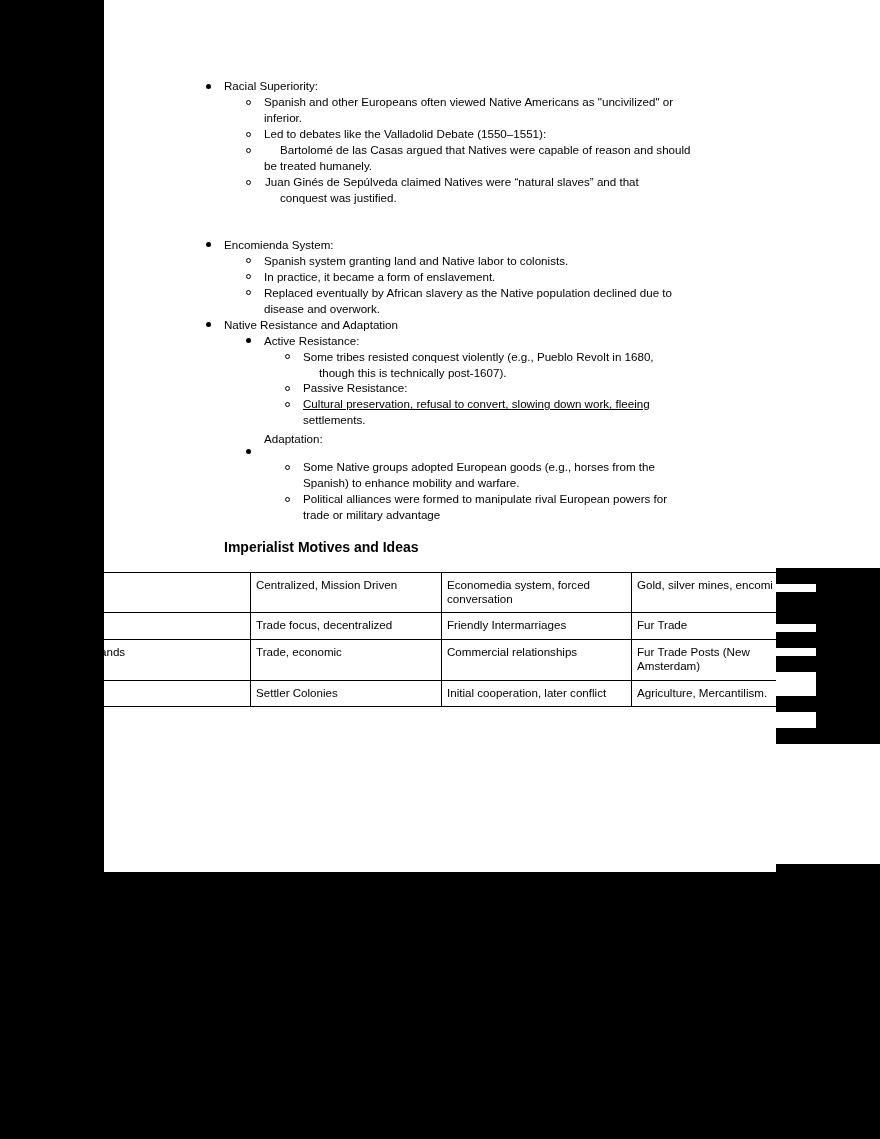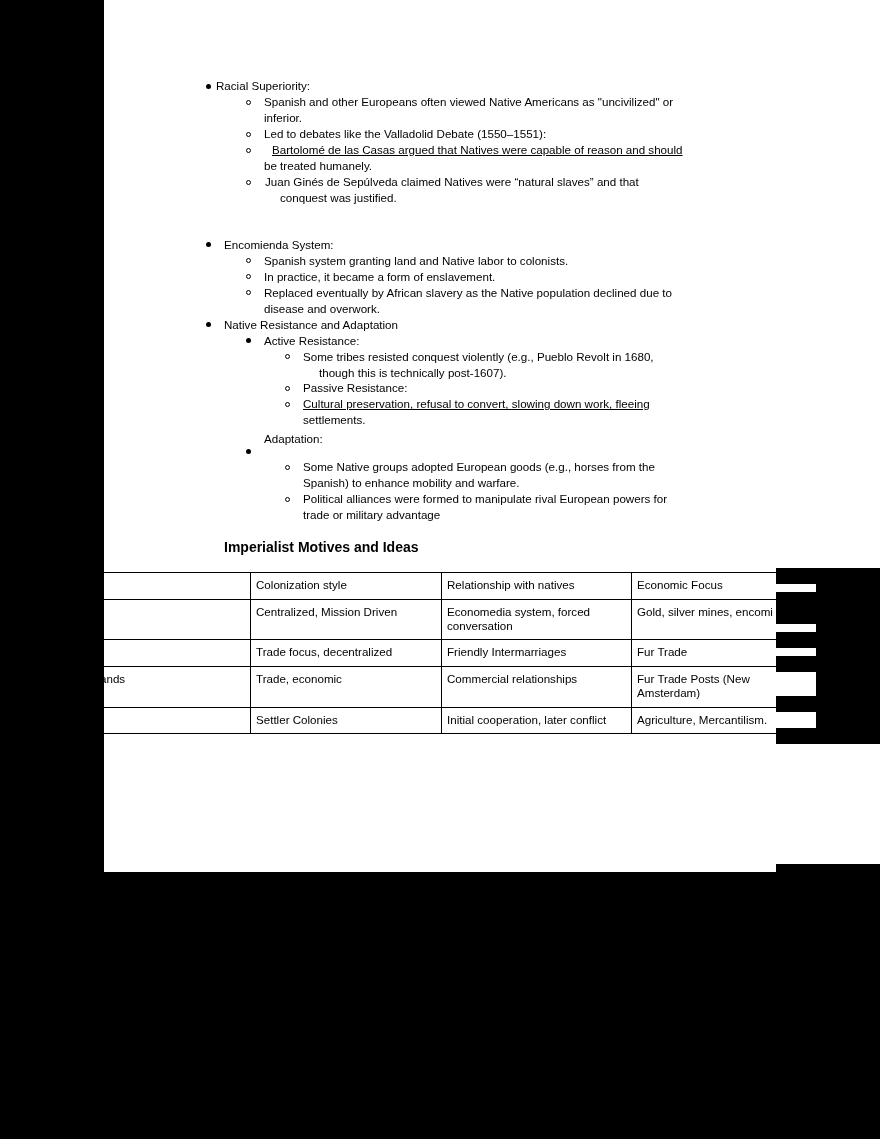--- a/index.html
+++ b/index.html
@@ -33,31 +33,31 @@
     .wstrip { position:absolute; background:#fff; }
   </style>
 </head>
 <body>
 
 <div class="page"></div>
 <div class="page-ext"></div>
 <div class="page-ext2"></div>
 
 <span class="bullet-filled" style="left:206px;top:84px;"></span>
-<span class="text" style="left:216px;top:78px;">Racial Superiority:</span>
+<span class="text" style="left:224px;top:78px;">Racial Superiority:</span>
 
 <span class="bullet-hollow" style="left:246px;top:100px;"></span>
 <span class="text" style="left:264px;top:94px;">Spanish and other Europeans often viewed Native Americans as "uncivilized" or</span>
 <span class="text" style="left:264px;top:110px;">inferior.</span>
 
 <span class="bullet-hollow" style="left:246px;top:132px;"></span>
 <span class="text" style="left:264px;top:126px;">Led to debates like the Valladolid Debate (1550–1551):</span>
 
 <span class="bullet-hollow" style="left:246px;top:148px;"></span>
-<span class="text" style="left:272px;top:142px;text-decoration:underline;">Bartolomé de las Casas argued that Natives were capable of reason and should</span>
+<span class="text" style="left:280px;top:142px;">Bartolomé de las Casas argued that Natives were capable of reason and should</span>
 <span class="text" style="left:264px;top:158px;text-align:center;">be treated humanely.</span>
 
 <span class="bullet-hollow" style="left:246px;top:180px;"></span>
 <span class="text" style="left:265px;top:174px;">Juan Ginés de Sepúlveda claimed Natives were “natural slaves” and that</span>
 <span class="text" style="left:280px;top:190px;">conquest was justified.</span>
 
 <span class="bullet-filled" style="left:206px;top:242px;"></span>
 <span class="text" style="left:224px;top:237px;">Encomienda System:</span>
 
 <span class="bullet-hollow" style="left:246px;top:258px;"></span>
@@ -95,26 +95,20 @@
 <span class="text" style="left:303px;top:475px;">Spanish) to enhance mobility and warfare.</span>
 
 <span class="bullet-hollow" style="left:285px;top:497px;"></span>
 <span class="text" style="left:303px;top:491px;text-align:center;">Political alliances were formed to manipulate rival European powers for</span>
 <span class="text" style="left:303px;top:507px;">trade or military advantage</span>
 
 <span class="heading" style="left:224px;top:538px;">Imperialist Motives and Ideas</span>
 
 <table class="tbl">
   <tbody>
-      <tr class="r0">
-    <td class="c0"></td>
-    <td class="c1">Colonization style</td>
-    <td class="c2">Relationship with natives</td>
-    <td class="c3">Economic Focus</td>
-  </tr>
   <tr class="r1">
     <td class="c0"></td>
     <td class="c1">Centralized, Mission Driven</td>
     <td class="c2">Economedia system, forced conversation</td>
     <td class="c3" style="white-space:nowrap;overflow:hidden;">Gold, silver mines, encomi</td>
   </tr>
   <tr class="r2">
     <td class="c0"></td>
     <td class="c1">Trade focus, decentralized</td>
     <td class="c2">Friendly Intermarriages</td>

